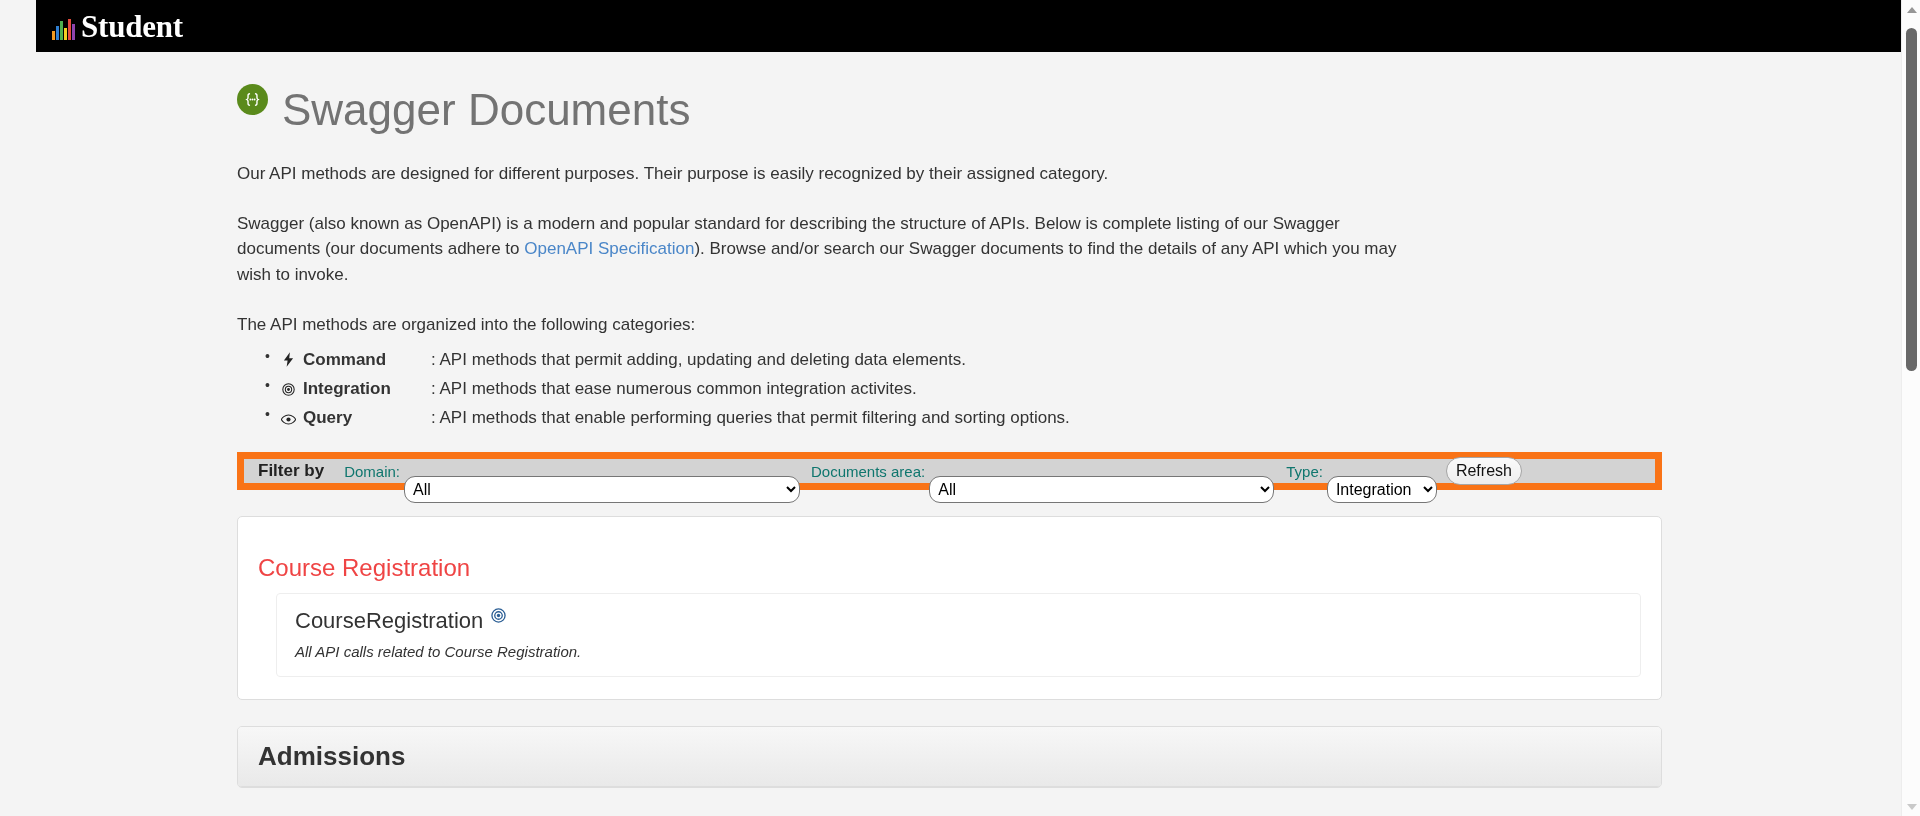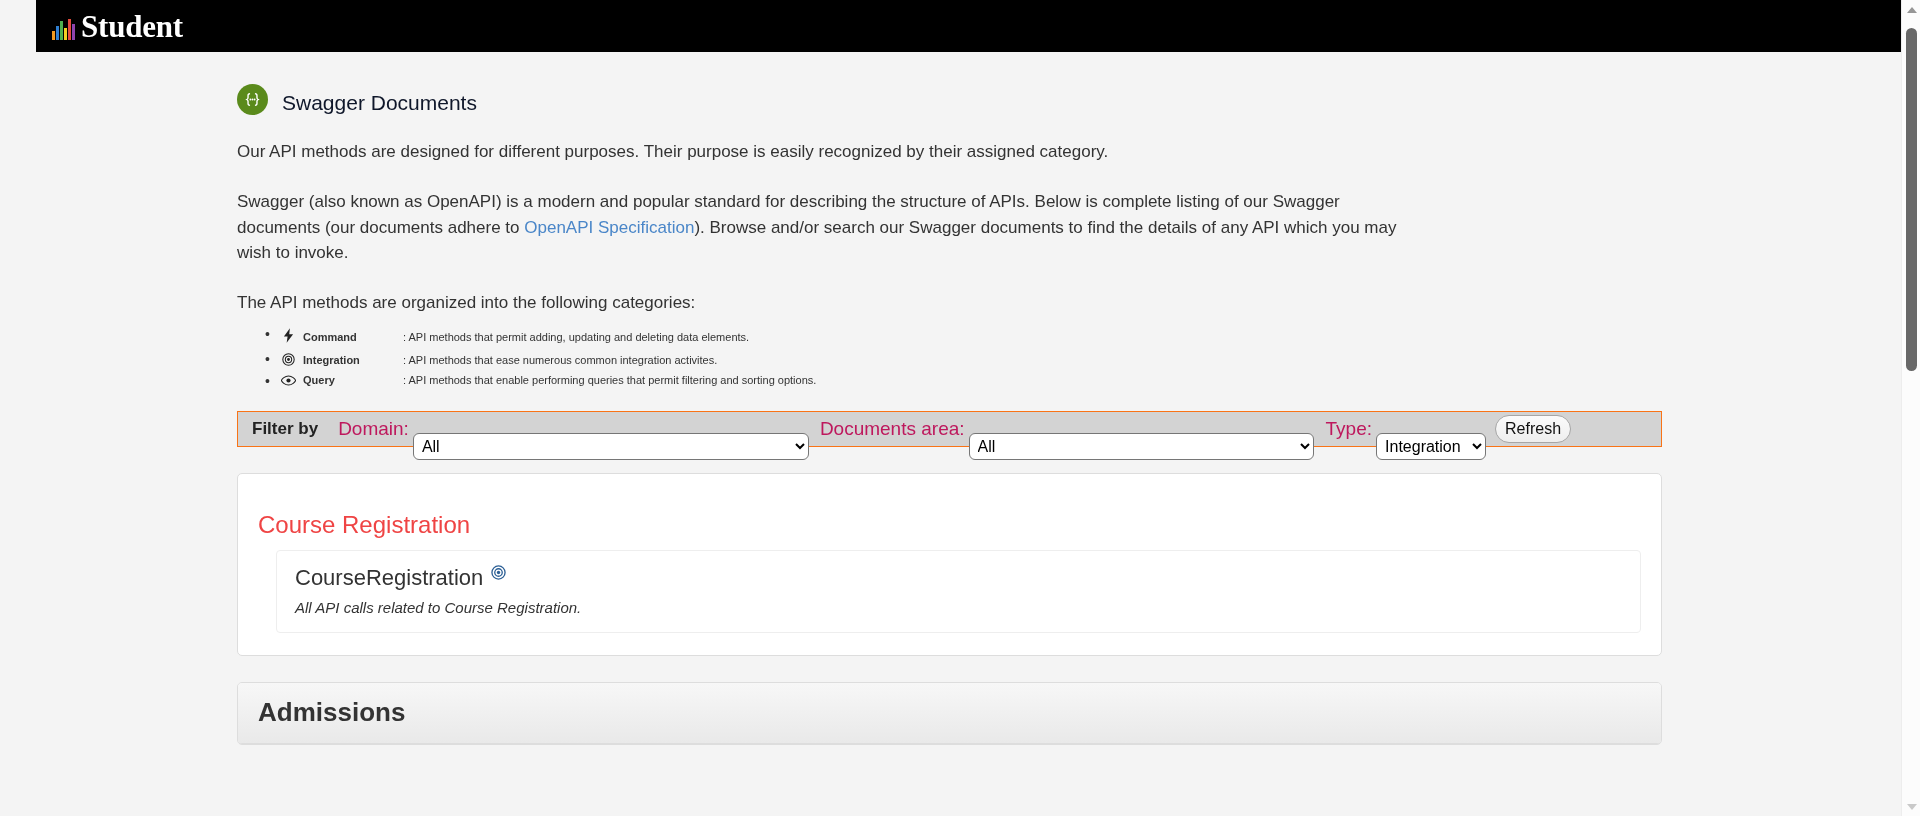--- a/index.html
+++ b/index.html
@@ -61,25 +61,25 @@
     width: 1901px;
     padding: 0 0 0 0;
   }
   .inner {
     margin-left: 237px;
     width: 1425px;
   }
 
   h1.page-title {
     display: flex;
-    align-items: flex-end;
+    align-items: flex-start;
     gap: 14px;
-    font-size: 21px;
+    font-size: 44px;
     font-weight: 400;
-    color: #0f172a;
+    color: #737373;
     margin: 32px 0 24px 0;
     line-height: 1.2;
   }
   .swagger-mark {
     width: 31px; height: 31px;
     border-radius: 50%;
     background: #5a8a1b;
     display: inline-flex;
     align-items: center;
     justify-content: center;
@@ -95,28 +95,29 @@
     max-width: 1160px;
   }
   p.body-text a { color: #4a86c8; text-decoration: none; }
 
   ul.cat-list {
     margin: 0 0 0 0;
     padding-left: 28px;
     list-style: none;
   }
   ul.cat-list li {
-    font-size: 11px;
+    font-size: 17px;
     color: #333333;
     line-height: 1.42;
     margin-bottom: 5px;
     display: flex;
     align-items: baseline;
     position: relative;
     padding-left: 16px;
+    gap: 28px;
   }
   ul.cat-list li:before {
     content: "\2022";
     position: absolute;
     left: 0;
     top: -1px;
     font-size: 14px;
     color: #333;
   }
   .cat-head {
@@ -134,46 +135,46 @@
     position: relative;
     top: 2px;
   }
   .cat-label { font-weight: 700; }
   .cat-desc { white-space: nowrap; }
 
   
   .filterbar {
     margin-top: 22px;
     background: #d3d3d3;
-    border: 1px solid #f97316;
+    border: 7px solid #f97316;
     height: 36px;
     display: flex;
     align-items: center;
     gap: 0;
     padding: 12px 14px;
     width: 1425px;
   }
   .filterbar .fl-strong {
     font-weight: 700;
     font-size: 17px;
     color: #222;
     margin-right: 20px;
   }
   .filterbar label {
-    font-size: 19px;
-    color: #be185d;
+    font-size: 15px;
+    color: #0f766e;
     margin-right: 4px;
     white-space: nowrap;
   }
   select.sel {
     font-family: "Liberation Sans", sans-serif;
     font-size: 16px;
     height: 27px;
     border: 1px solid #767676;
-    border-radius: 6px;
+    border-radius: 11px;
     background: #ffffff;
     color: #000;
     padding: 1px 4px;
     margin-top: 36px;
   }
   select.sel-domain { width: 396px; }
   select.sel-area   { width: 345px; }
   select.sel-type   { width: 110px; }
   .btn-refresh {
     font-family: "Liberation Sans", sans-serif;

